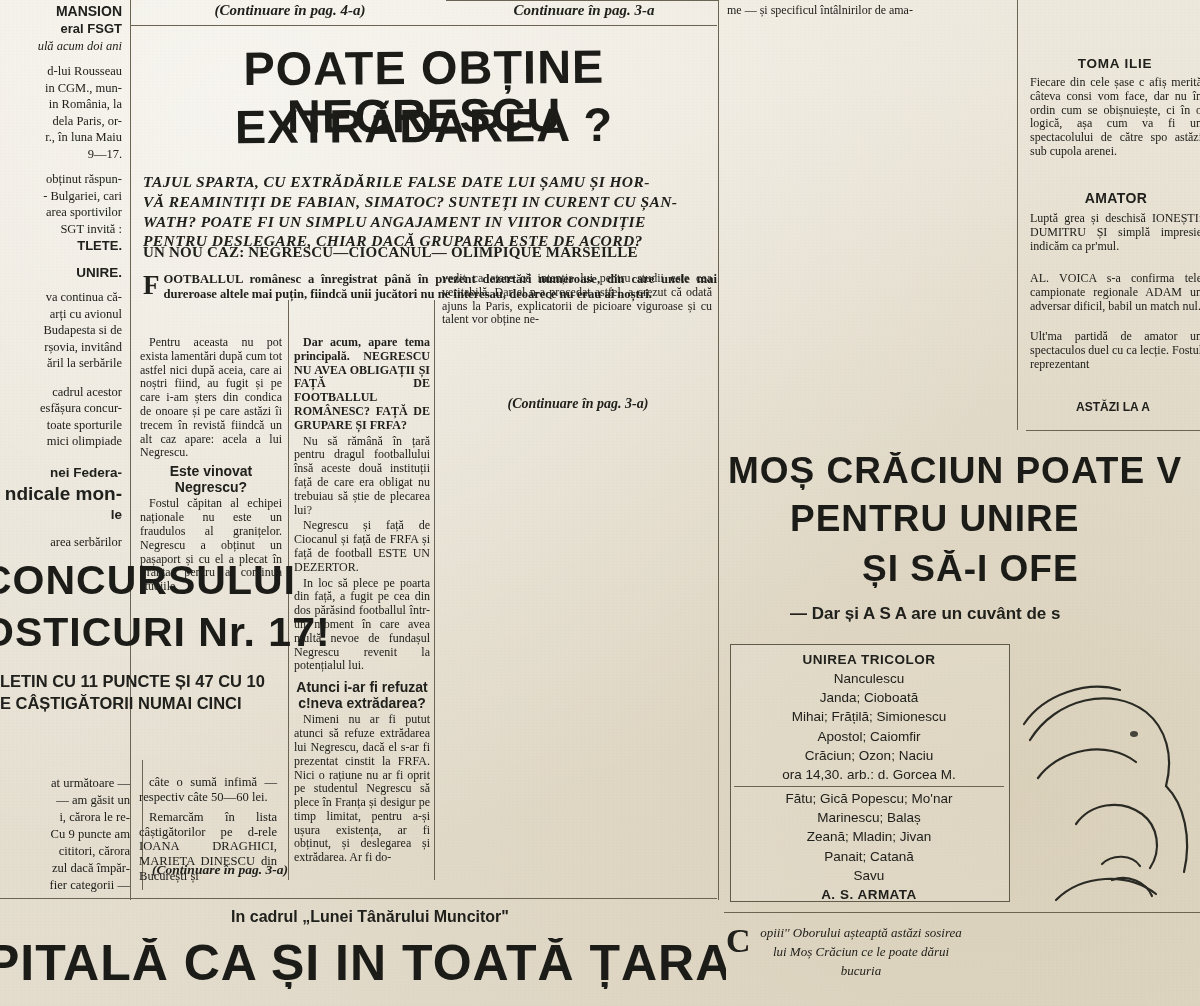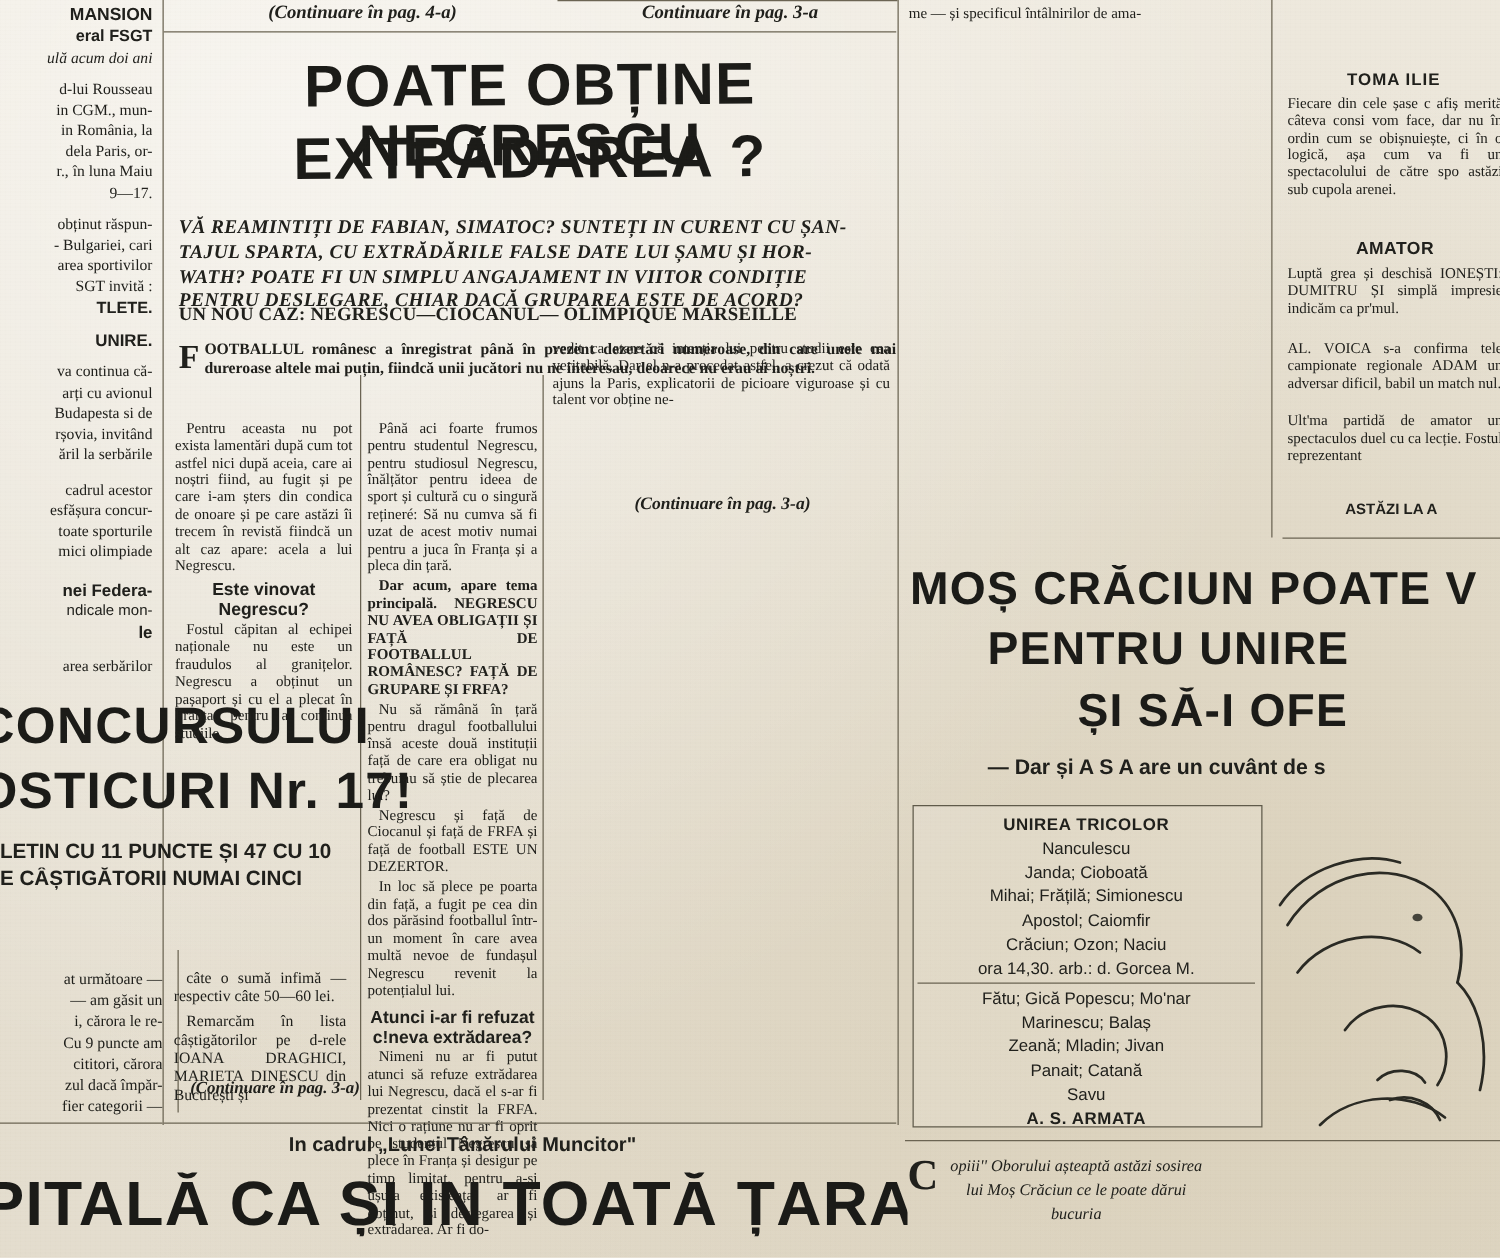--- a/index.html
+++ b/index.html
@@ -125,21 +125,21 @@
     <div>va continua că-</div>
     <div>arți cu avionul</div>
     <div>Budapesta si de</div>
     <div>rșovia, invitând</div>
     <div style="margin-bottom:12px;">ăril la serbările</div>
     <div>cadrul acestor</div>
     <div>esfășura concur-</div>
     <div>toate sporturile</div>
     <div style="margin-bottom:14px;">mici olimpiade</div>
     <div style="font-family:'Liberation Sans',sans-serif;font-weight:bold;font-size:13.5px;">nei Federa-</div>
-    <div style="font-family:'Liberation Sans',sans-serif;font-weight:normal;font-size:12px;">ndicale mon-</div>
+    <div style="font-family:'Liberation Sans',sans-serif;font-weight:bold;font-size:19px;">ndicale mon-</div>
     <div style="font-family:'Liberation Sans',sans-serif;font-weight:bold;font-size:13.5px;margin-bottom:10px;">le</div>
     <div>area    serbărilor</div>
   </div>
 
   <div class="txt mega leftclip" style="left:-18px;top:560px;width:360px;font-size:41px;">CONCURSULUI</div>
   <div class="txt mega leftclip" style="left:-18px;top:612px;width:360px;font-size:41px;">OSTICURI Nr. 17!</div>
   <div class="txt leftclip" style="left:-12px;top:672px;width:370px;font-family:'Liberation Sans',sans-serif;font-weight:bold;font-size:16.5px;">ULETIN CU 11 PUNCTE ȘI 47 CU 10</div>
   <div class="txt leftclip" style="left:-12px;top:694px;width:370px;font-family:'Liberation Sans',sans-serif;font-weight:bold;font-size:16.5px;">RE CÂȘTIGĂTORII NUMAI CINCI</div>
 
   <div class="txt leftclip" style="left:-10px;top:775px;width:140px;font-size:12.6px;line-height:1.35;text-align:right;">
@@ -159,40 +159,39 @@
   <div class="txt cont" style="left:146px;top:862px;width:148px;font-size:13.5px;">(Continuare în  pag. 3-a)</div>
 
   <div class="txt cont" style="left:140px;top:2px;width:300px;font-size:15px;">(Continuare în   pag. 4-a)</div>
   <div class="txt cont" style="left:452px;top:2px;width:264px;font-size:15px;">Continuare în pag. 3-a</div>
   <div class="txt tiny" style="left:727px;top:4px;width:285px;text-indent:0;">me — și specificul întâlnirilor de ama-</div>
 
   <div class="txt mega ctr skew" style="left:136px;top:44px;width:576px;font-size:47px;">POATE OBȚINE NEGRESCU</div>
   <div class="txt mega ctr skew" style="left:136px;top:102px;width:576px;font-size:47px;">EXTRĂDAREA ?</div>
 
   <div class="txt ital-lead" style="left:143px;top:172px;width:572px;">
+    <div>TAJUL SPARTA, CU EXTRĂDĂRILE FALSE DATE LUI ȘAMU ȘI HOR-</div>
     <div>VĂ REAMINTIȚI DE FABIAN, SIMATOC? SUNTEȚI IN CURENT CU ȘAN-</div>
-    <div>TAJUL SPARTA, CU EXTRĂDĂRILE FALSE DATE LUI ȘAMU ȘI HOR-</div>
     <div>WATH? POATE FI UN SIMPLU ANGAJAMENT IN VIITOR CONDIȚIE</div>
     <div>PENTRU DESLEGARE, CHIAR DACĂ GRUPAREA ESTE DE ACORD?</div>
   </div>
   <div class="txt sub-bold" style="left:143px;top:244px;width:576px;">UN NOU CAZ: NEGRESCU—CIOCANUL— OLIMPIQUE MARSEILLE</div>
 
   <div class="txt body" style="left:143px;top:272px;width:574px;">
     <span class="dropcap">F</span>
     <span style="font-weight:bold;">OOTBALLUL românesc a înregistrat până în prezent dezertări numeroase, din care unele mai dureroase altele mai puțin, fiindcă unii jucători nu ne interesau, deoarece nu erau ai noștri.</span>
   </div>
 
   <div class="txt tiny" style="left:140px;top:336px;width:142px;">
     <p>Pentru aceasta nu pot exista lamentări după cum tot astfel nici după aceia, care ai noștri fiind, au fugit și pe care i-am șters din condica de onoare și pe care astăzi îi trecem în revistă fiindcă un alt caz apare: acela a lui Negrescu.</p>
     <div class="sechead" style="font-size:14px;">Este vinovat Negrescu?</div>
     <p>Fostul căpitan al echipei naționale nu este un fraudulos al granițelor. Negrescu a obținut un pașaport și cu el a plecat în Franța: pentru a continua studiile.</p>
   </div>
 
   <div class="txt tiny" style="left:294px;top:336px;width:136px;">
-    <p>Până aci foarte frumos pentru studentul Negrescu, pentru studiosul Negrescu, înălțător pentru ideea de sport și cultură cu o singură rețineré: Să nu cumva să fi uzat de acest motiv numai pentru a juca în Franța și a pleca din țară.</p>
     <p style="font-weight:bold;">Dar acum, apare tema principală. NEGRESCU NU AVEA OBLIGAȚII ȘI FAȚĂ DE FOOTBALLUL ROMÂNESC? FAȚĂ DE GRUPARE ȘI FRFA?</p>
     <p>Nu să rămână în țară pentru dragul footballului însă aceste două instituții față de care era obligat nu trebuiau să știe de plecarea lui?</p>
     <p>Negrescu și față de Ciocanul și față de FRFA și față de football ESTE UN DEZERTOR.</p>
     <p>In loc să plece pe poarta din față, a fugit pe cea din dos părăsind footballul într-un moment în care avea multă nevoe de fundașul Negrescu revenit la potențialul lui.</p>
     <div class="sechead" style="font-size:14px;margin-top:6px;">Atunci i-ar fi refuzat</div>
     <div class="sechead" style="font-size:14px;margin-top:-2px;">c!neva extrădarea?</div>
     <p>Nimeni nu ar fi putut atunci să refuze extrădarea lui Negrescu, dacă el s-ar fi prezentat cinstit la FRFA. Nici o rațiune nu ar fi oprit pe studentul Negrescu să plece în Franța și desigur pe timp limitat, pentru a-și ușura existența, ar fi obținut, și deslegarea și extrădarea. Ar fi do-</p>
   </div>
 
   <div class="txt tiny" style="left:442px;top:272px;width:270px;">

